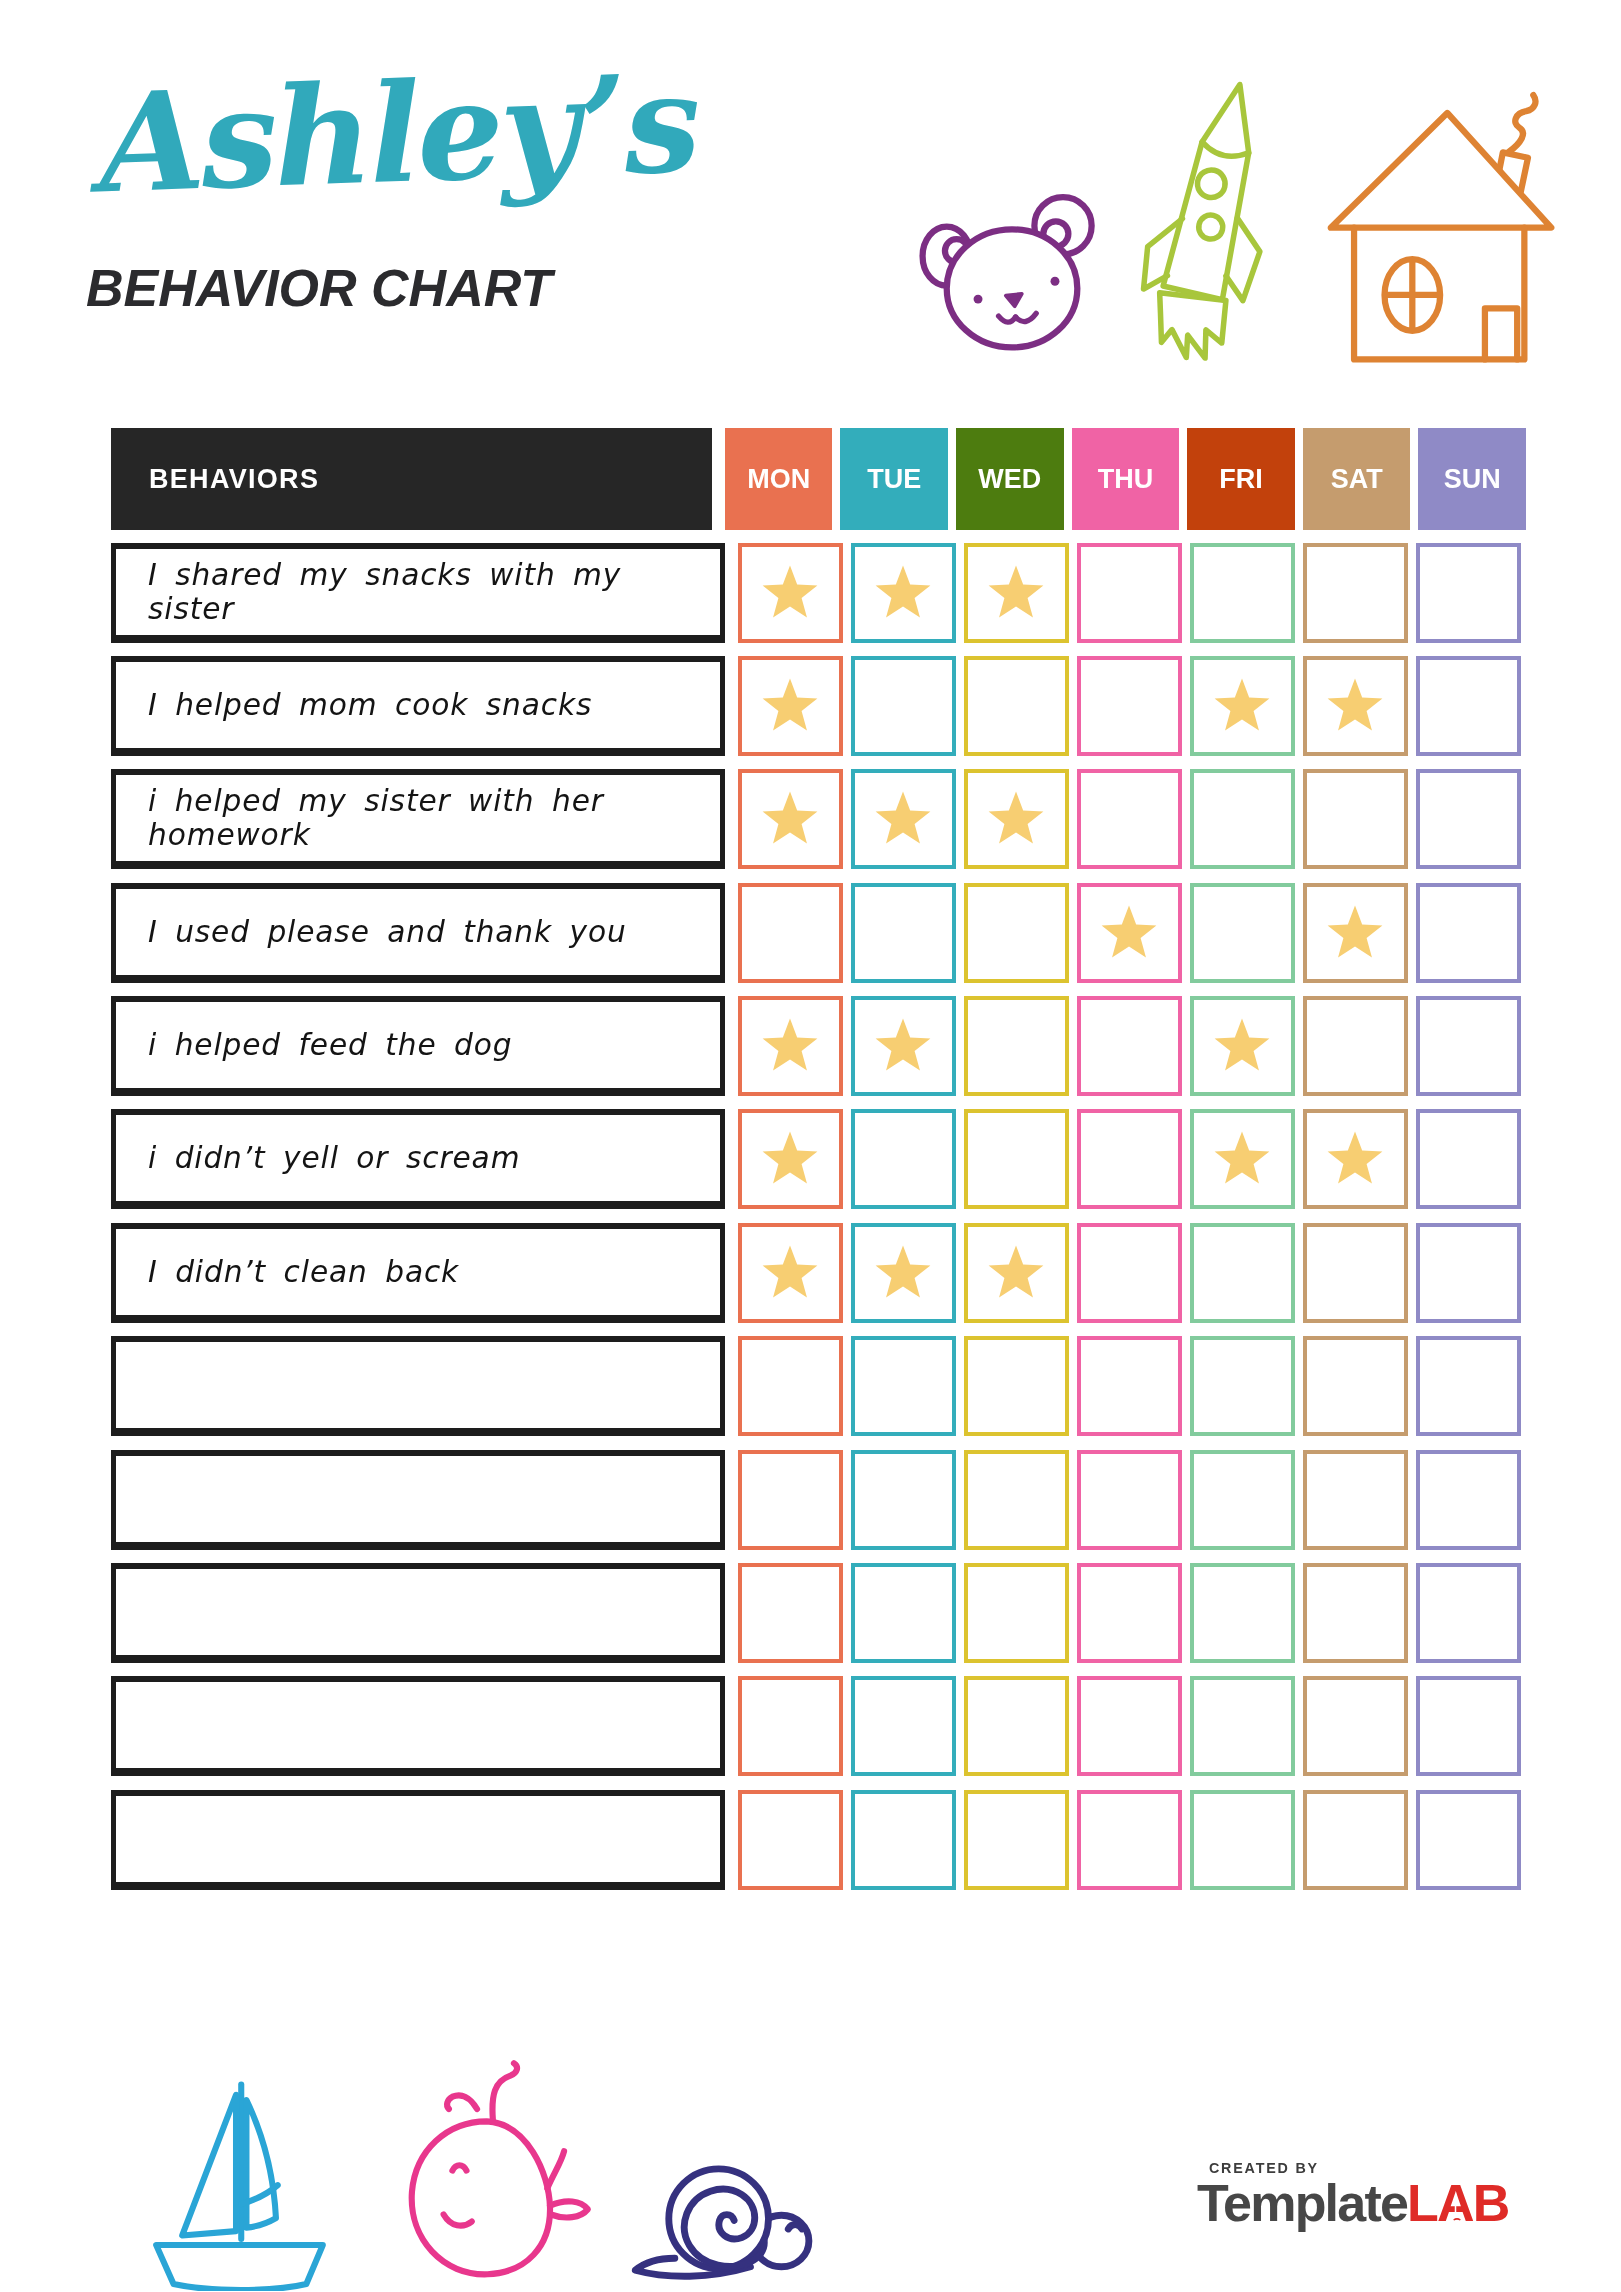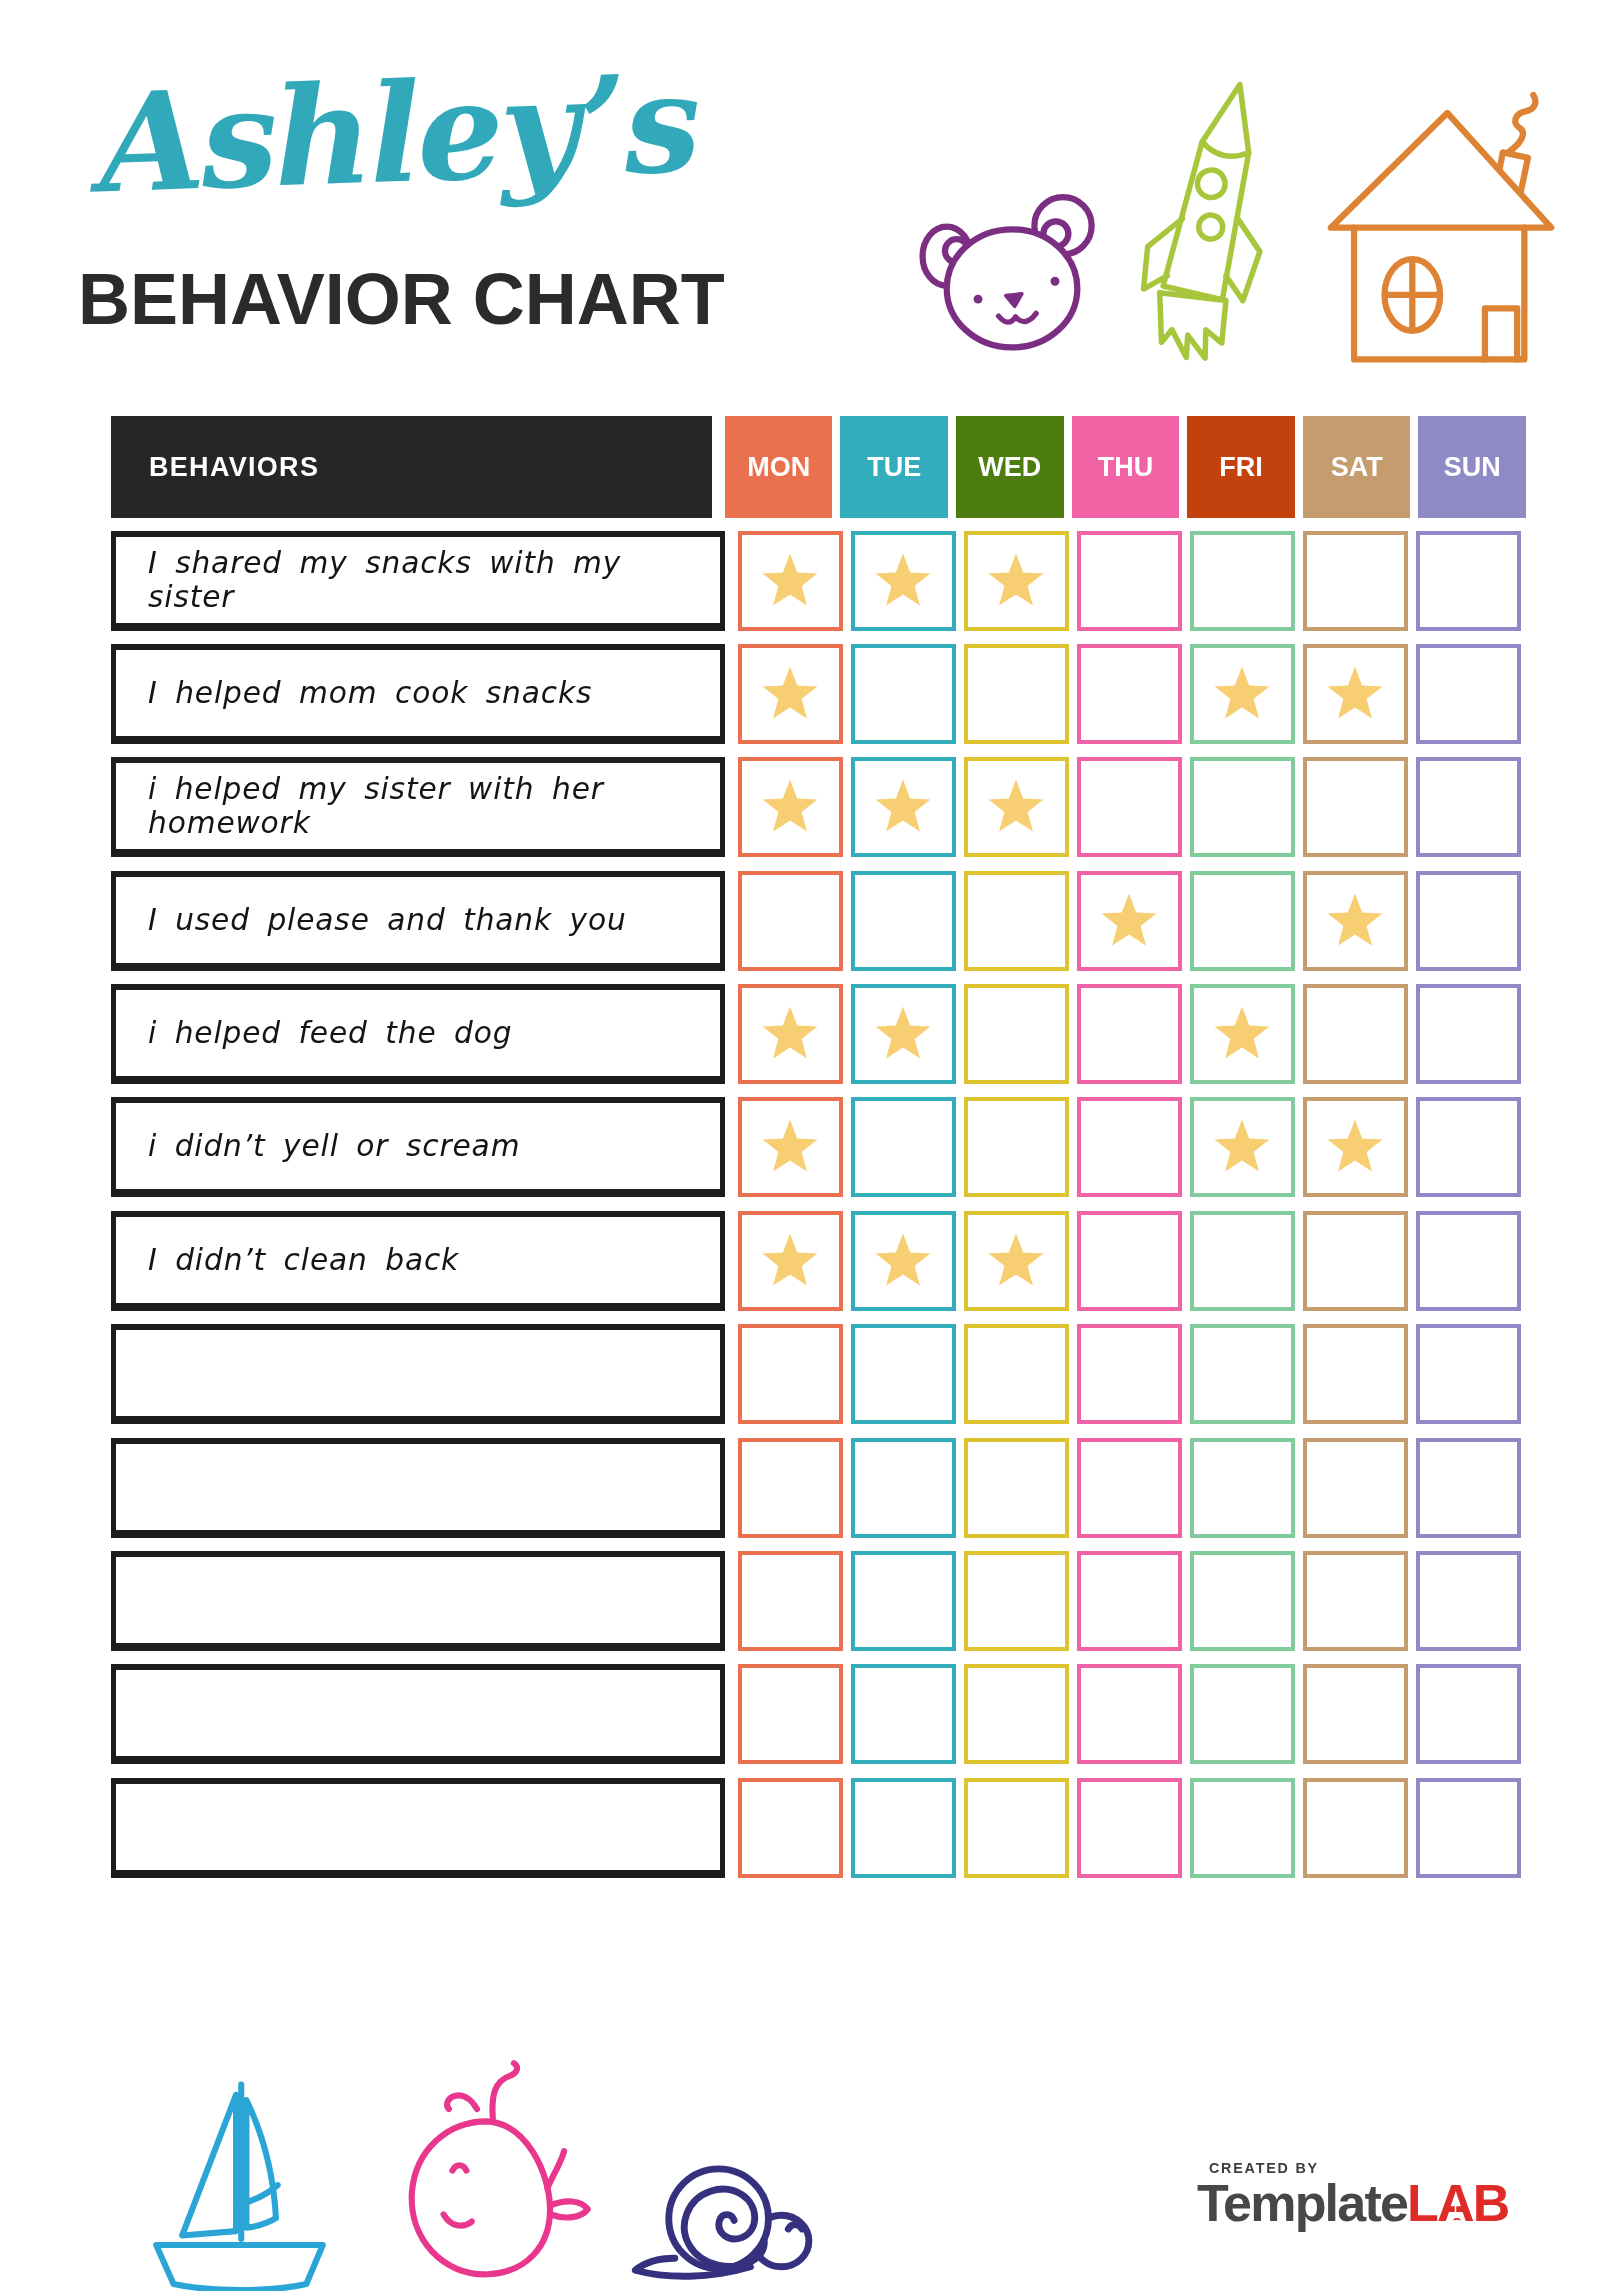--- a/index.html
+++ b/index.html
@@ -3,34 +3,34 @@
 <meta charset="utf-8">
 <style>
   html,body{margin:0;padding:0;background:#fff;}
   .page{position:relative;width:1621px;height:2293px;background:#ffffff;overflow:hidden;
         font-family:"Liberation Sans",sans-serif;}
 
   
   .title-script{position:absolute;left:99px;top:52px;
     font-family:"DejaVu Serif",serif;font-style:italic;font-weight:bold;
     font-size:136px;line-height:1.2;letter-spacing:-3.6px;transform:rotate(-2deg);}
-  .title-main{position:absolute;left:78px;top:258px;
-    font-size:72px;font-weight:bold;letter-spacing:0;color:#2b2b2e;}
+  .title-main{position:absolute;left:86px;top:258px;
+    font-size:52px;font-weight:bold;letter-spacing:0;color:#2b2b2e;font-style:italic;}
 
   .doodle{position:absolute;}
   .doodle svg{display:block;width:100%;height:100%;}
   .d-bear{left:919px;top:188px;width:195px;height:165px;}
   .d-rocket{left:1130px;top:75px;width:167px;height:313px;}
   .d-house{left:1320px;top:86px;width:242px;height:287px;}
   .d-boat{left:133px;top:2074px;width:213px;height:217px;}
   .d-whale{left:376px;top:2058px;width:217px;height:233px;}
   .d-snail{left:616px;top:2131px;width:201px;height:159px;}
 
   
-  .chart{position:absolute;left:111px;top:416px;width:1415px;}
+  .chart{position:absolute;left:111px;top:428px;width:1415px;}
   .chart-head{display:flex;gap:8px;height:102px;margin-bottom:12.5px;}
   .behaviors-header{width:614px;height:102px;margin-right:4.5px;box-sizing:border-box;
     display:flex;align-items:center;padding-left:38px;
     color:#fff;font-size:27px;font-weight:bold;letter-spacing:1.3px;}
   .day-head{width:110px;height:102px;display:flex;align-items:center;justify-content:center;
     color:#fff;font-size:27px;font-weight:bold;}
 
   .row{display:flex;gap:8px;height:100px;margin-bottom:13.4px;}
   .behavior-label{width:614px;margin-right:4.5px;box-sizing:border-box;
     border:5.4px solid #1d1d1d;border-top-width:6.3px;border-bottom-width:8px;

